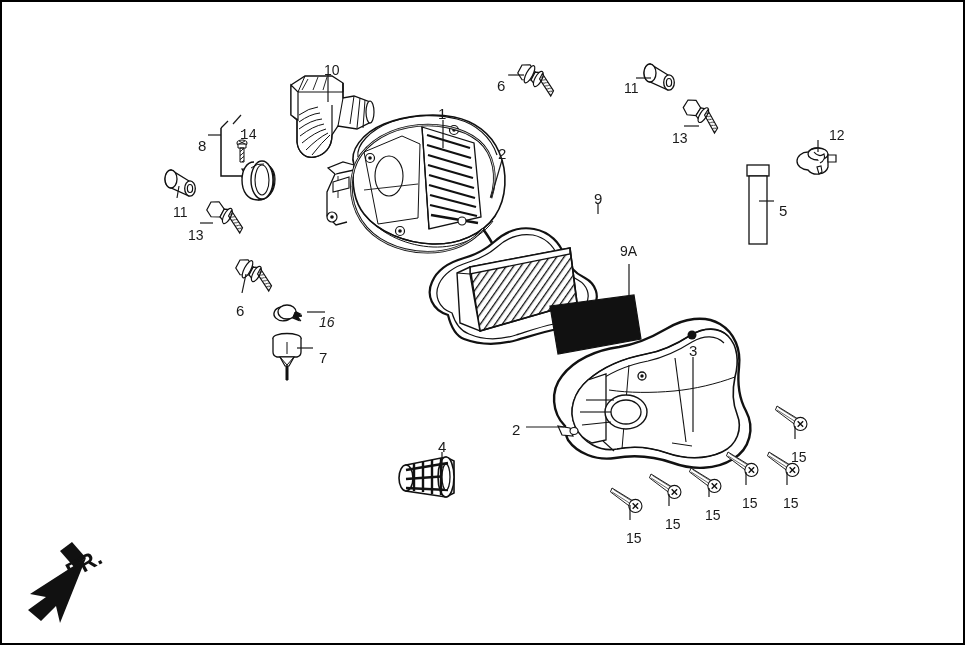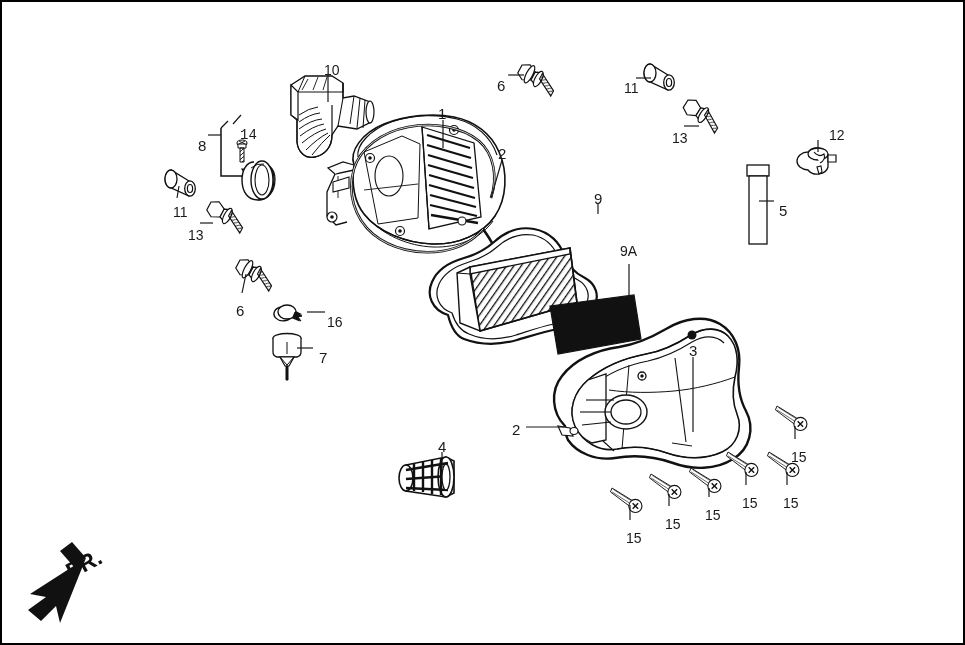--- a/index.html
+++ b/index.html
@@ -384,18 +384,18 @@
       <div class="lbl sm" title="Hose clamp" style="left: 812px; top: 126px; margin-left: 15px;">12</div>
       <div class="lbl sm" title="Flange bolt" style="left: 186px; top: 226px;">13</div>
       <div class="lbl sm" title="Flange bolt" style="left: 670px; top: 129px;">13</div>
       <div class="lbl sm" title="Clamp screw" style="left: 238px; top: 126px; font-family: Liberation Mono, monospace;">14</div>
       <div class="lbl sm" title="Tapping screw" style="left: 624px; top: 529px;">15</div>
       <div class="lbl sm" title="Tapping screw" style="left: 663px; top: 515px;">15</div>
       <div class="lbl sm" title="Tapping screw" style="left: 703px; top: 506px;">15</div>
       <div class="lbl sm" title="Tapping screw" style="left: 740px; top: 494px;">15</div>
       <div class="lbl sm" title="Tapping screw" style="left: 781px; top: 494px;">15</div>
       <div class="lbl sm" title="Tapping screw" style="left: 789px; top: 448px;">15</div>
-      <div class="lbl sm" title="Drain tube clip" style="left: 325px; top: 313px;">16</div>
+      <div class="lbl sm" title="Drain tube clip" style="left: 317px; top: 313px; font-style: italic;">16</div>
     </div>
 
   <div class="frtxt" style="left:72px; top:556px;">FR.</div>
 
 </div>
 
 </body></html>

